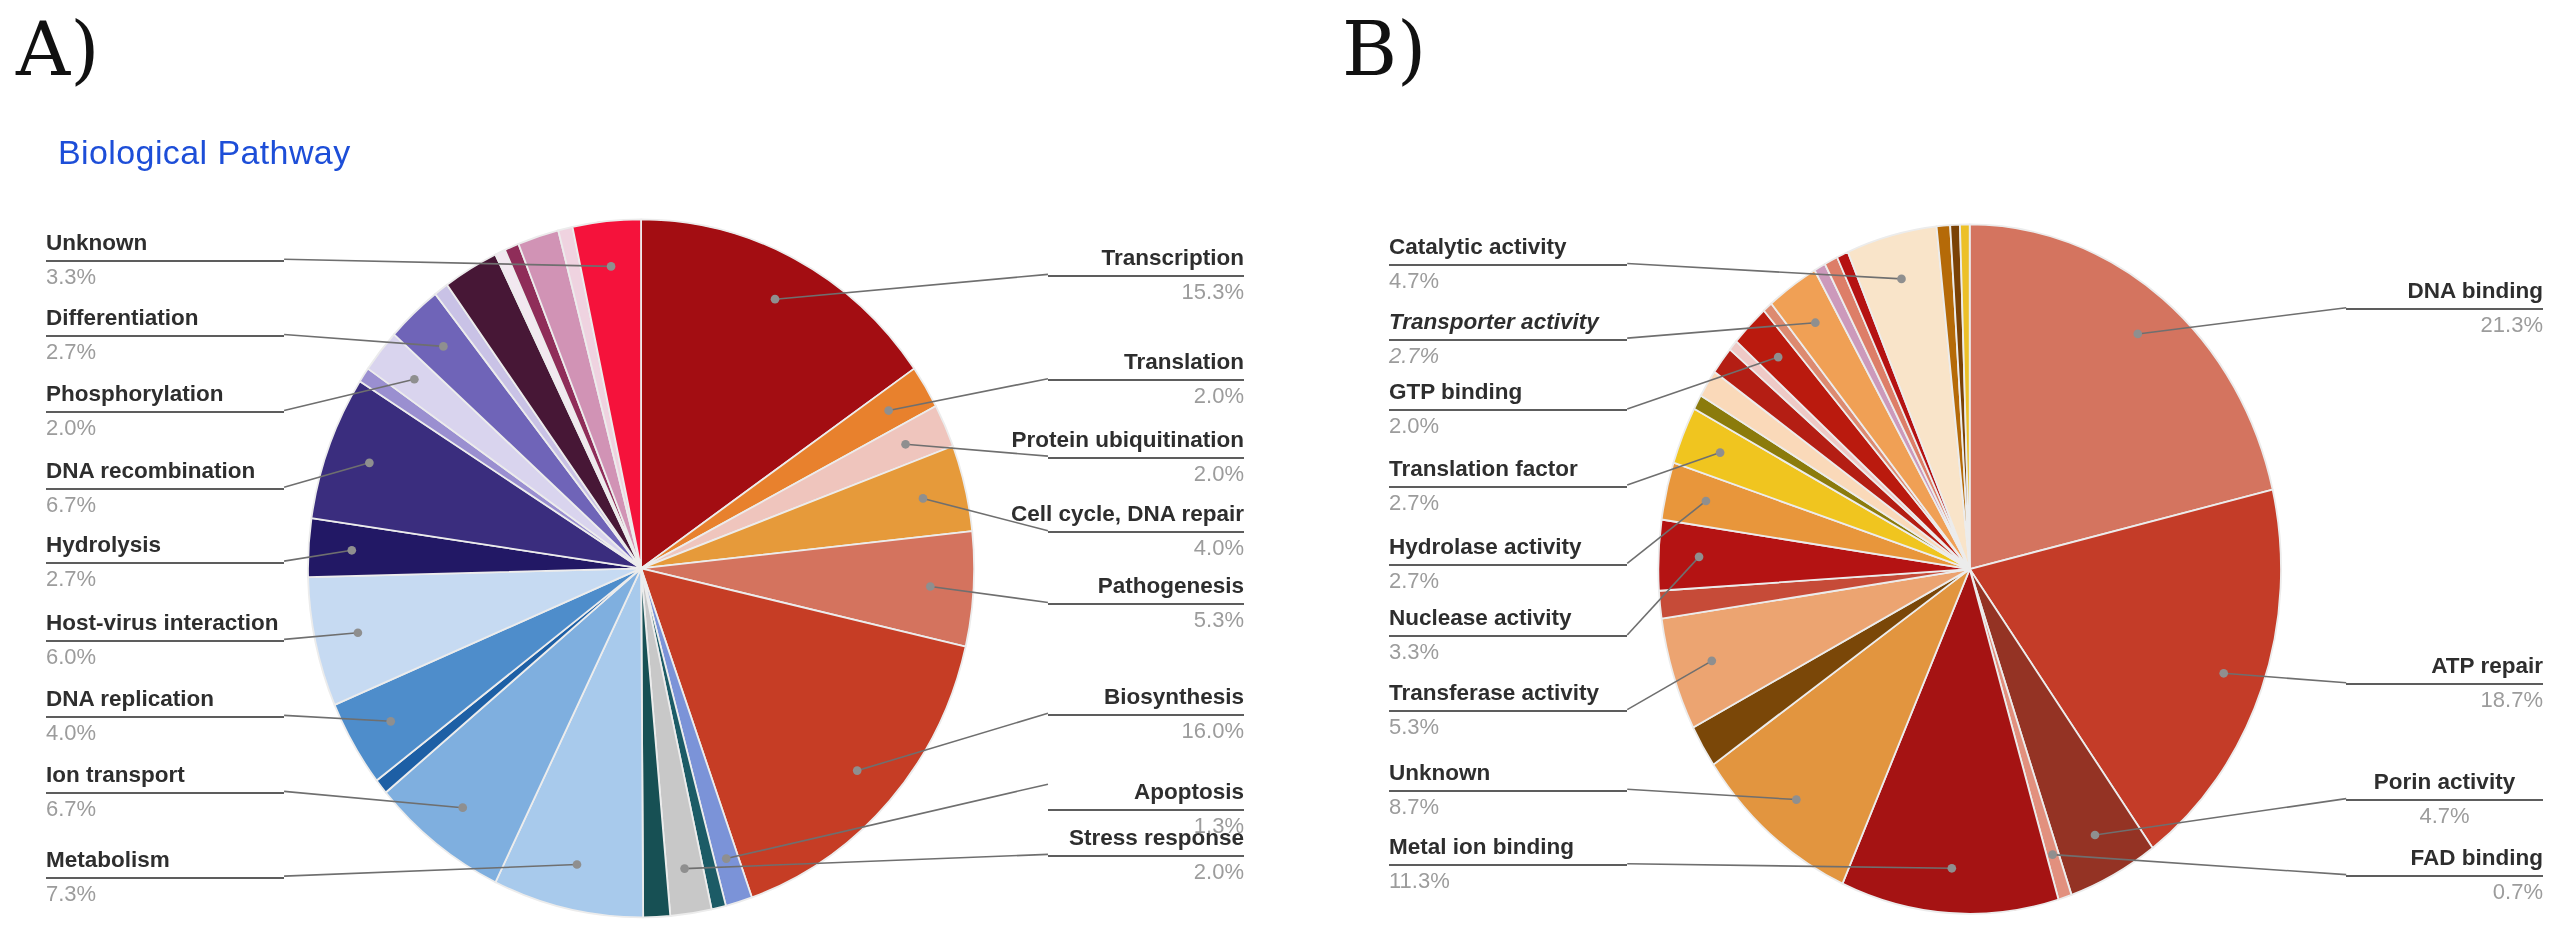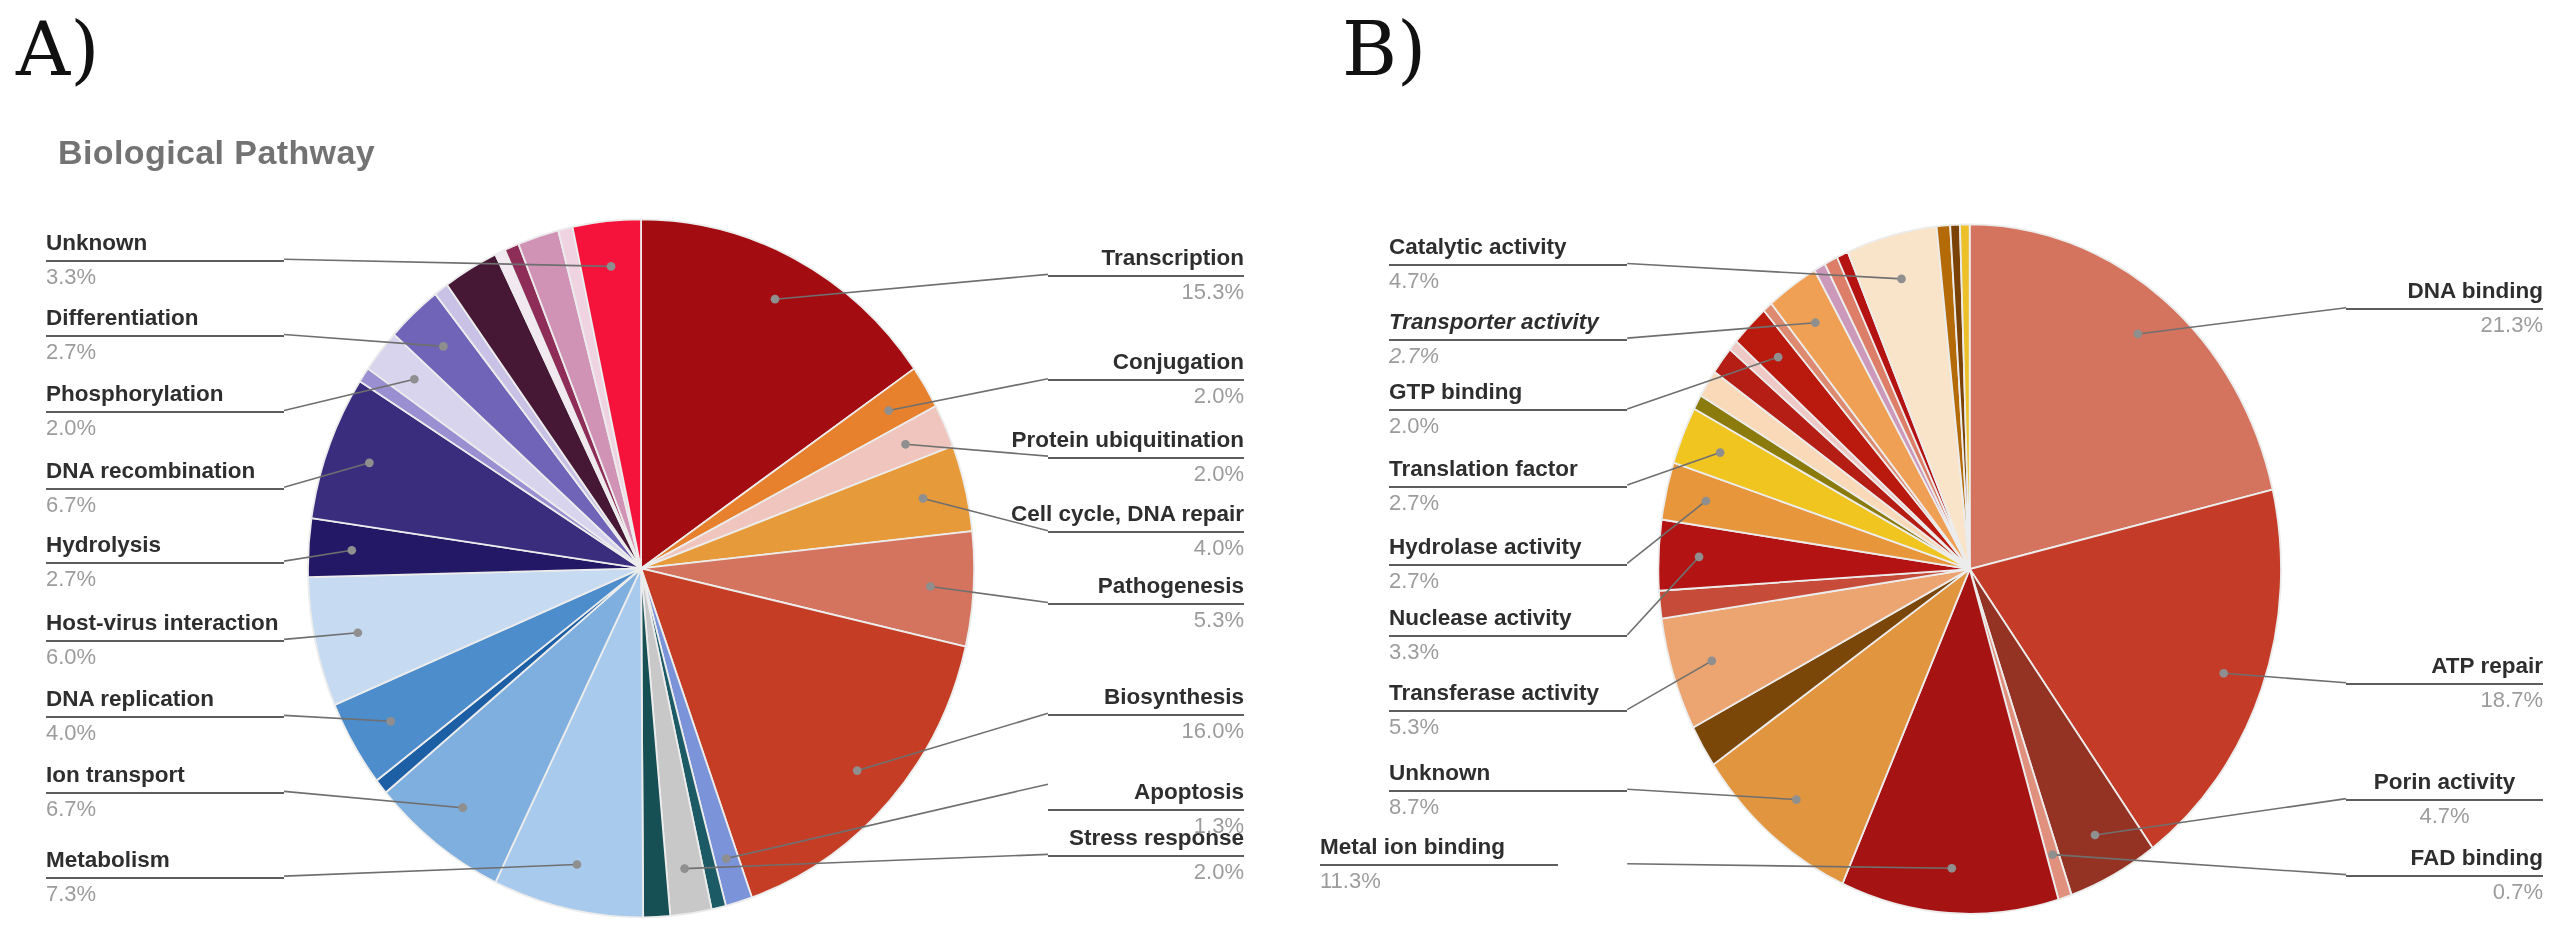--- a/index.html
+++ b/index.html
@@ -2,22 +2,22 @@
 <html style="font-size:11.6px"><head>
 <meta charset="utf-8">
 <style>
   html,body{margin:0;padding:0;background:#ffffff;}
   body{width:2576px;height:942px;position:relative;overflow:hidden;
        font-family:"Liberation Sans", sans-serif;}
   .canvas{position:absolute;left:0;top:0;width:2576px;height:942px;}
   #pies-svg{position:absolute;left:0;top:0;}
   .corner-letter{position:absolute;font-family:"DejaVu Serif", serif;
        font-size:75px;line-height:1;color:#111111;}
-  .chart-title{position:absolute;font-size:34px;line-height:1.15;color:#737373;
-       letter-spacing:0.4px;font-weight:bold;}
+  .chart-title{position:absolute;font-size:34px;line-height:1.15;color:#1d4ed8;
+       letter-spacing:0.4px;}
   .plabel{position:absolute;}
   .plabel-name{font-size:22.5px;font-weight:700;color:#2e2e2e;line-height:26px;
        white-space:nowrap;margin-bottom:3.6px;}
   .plabel-rule{border-top:2.2px solid #5d5d5d;width:100%;height:0;}
   .plabel-pct{font-size:22px;color:#9c9c9c;line-height:24.6px;margin-top:3.6px;}
   .plabel.right{text-align:right;}
   .plabel.right .plabel-name{direction:rtl;}
 </style>
 </head>
 <body>
@@ -144,21 +144,21 @@
 
   <div class="chart-title" style="left:58px;top:133px;">Biological Pathway</div>
 
   <div id="labels">
       <div class="plabel right" style="left: 1048px; top: 245px; width: 196px;">
         <div class="plabel-name">Transcription</div>
         <div class="plabel-rule"></div>
         <div class="plabel-pct">15.3%</div>
       </div>
       <div class="plabel right" style="left: 1048px; top: 349px; width: 196px;">
-        <div class="plabel-name">Conjugation</div>
+        <div class="plabel-name">Translation</div>
         <div class="plabel-rule"></div>
         <div class="plabel-pct">2.0%</div>
       </div>
       <div class="plabel right" style="left: 1048px; top: 427px; width: 196px;">
         <div class="plabel-name">Protein ubiquitination</div>
         <div class="plabel-rule"></div>
         <div class="plabel-pct">2.0%</div>
       </div>
       <div class="plabel right" style="left: 1048px; top: 501px; width: 196px;">
         <div class="plabel-name">Cell cycle, DNA repair</div>
@@ -243,21 +243,21 @@
       <div class="plabel right" style="left: 2346px; top: 769px; width: 197px; text-align: center;">
         <div class="plabel-name">Porin activity</div>
         <div class="plabel-rule"></div>
         <div class="plabel-pct">4.7%</div>
       </div>
       <div class="plabel right" style="left: 2346px; top: 845px; width: 197px;">
         <div class="plabel-name">FAD binding</div>
         <div class="plabel-rule"></div>
         <div class="plabel-pct">0.7%</div>
       </div>
-      <div class="plabel left" style="left: 1320px; top: 834px; width: 238px;">
+      <div class="plabel left" style="left: 1389px; top: 834px; width: 238px;">
         <div class="plabel-name">Metal ion binding</div>
         <div class="plabel-rule"></div>
         <div class="plabel-pct">11.3%</div>
       </div>
       <div class="plabel left" style="left: 1389px; top: 760px; width: 238px;">
         <div class="plabel-name">Unknown</div>
         <div class="plabel-rule"></div>
         <div class="plabel-pct">8.7%</div>
       </div>
       <div class="plabel left" style="left: 1389px; top: 680px; width: 238px;">

